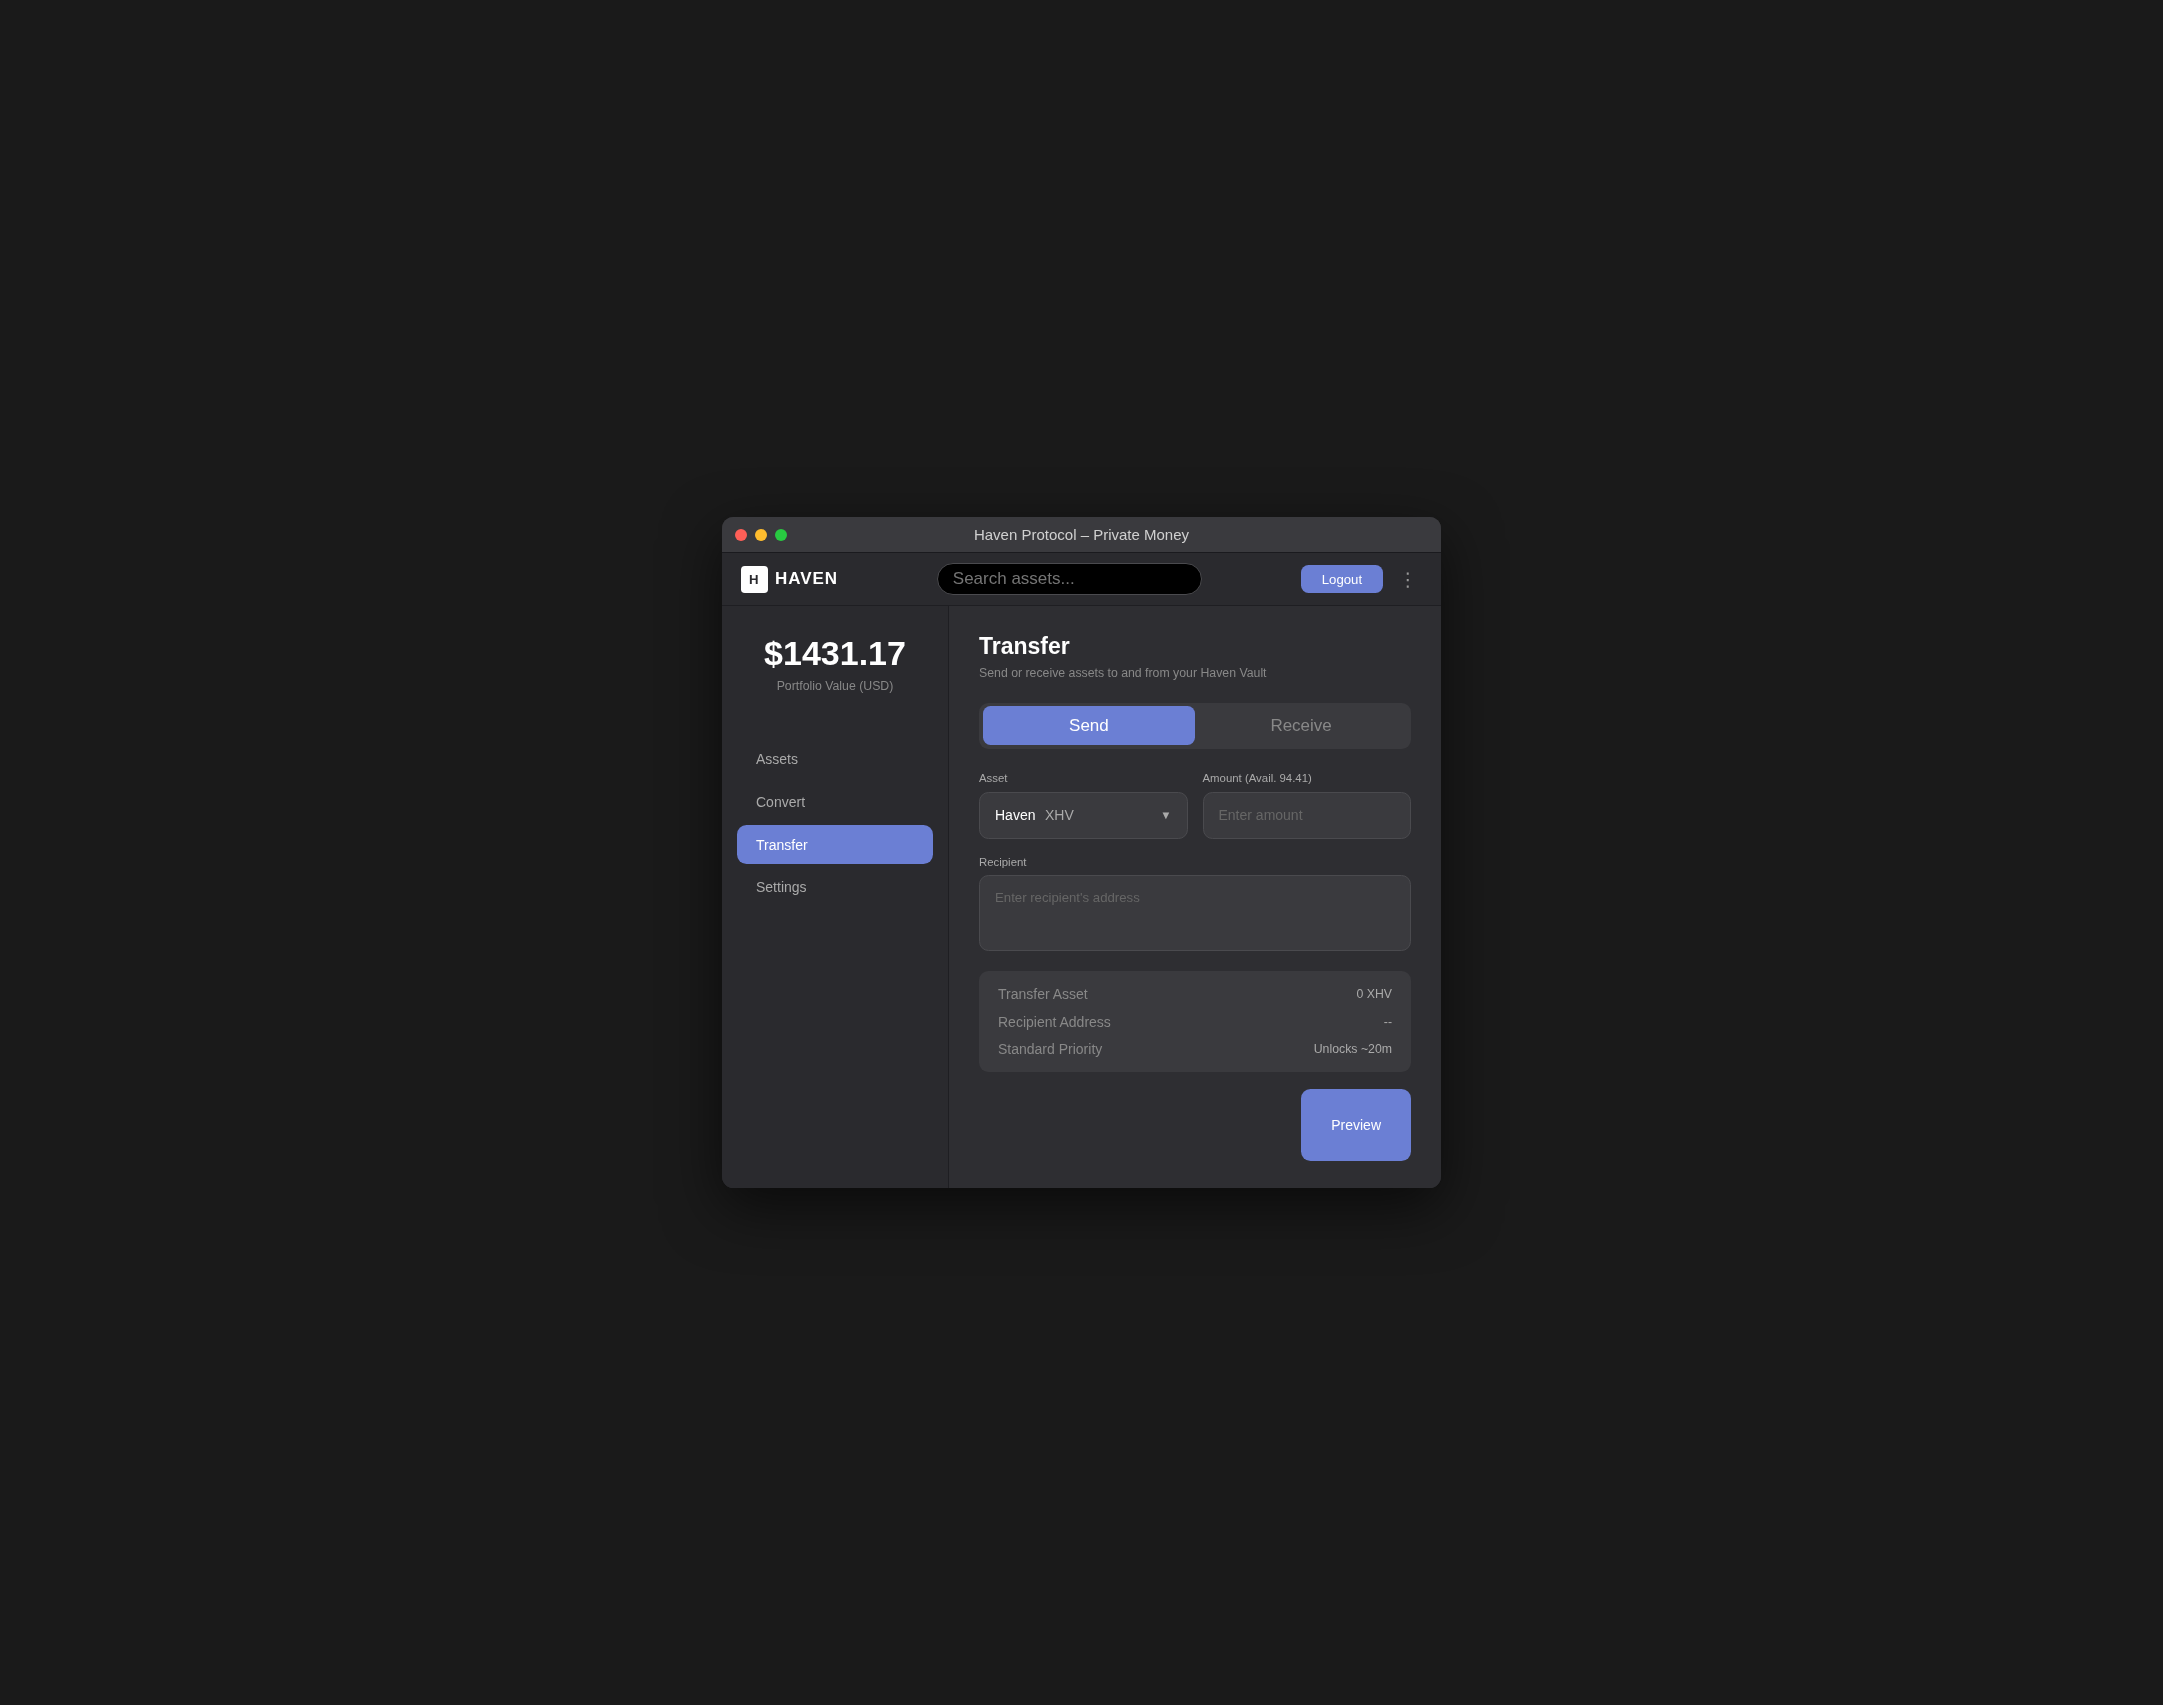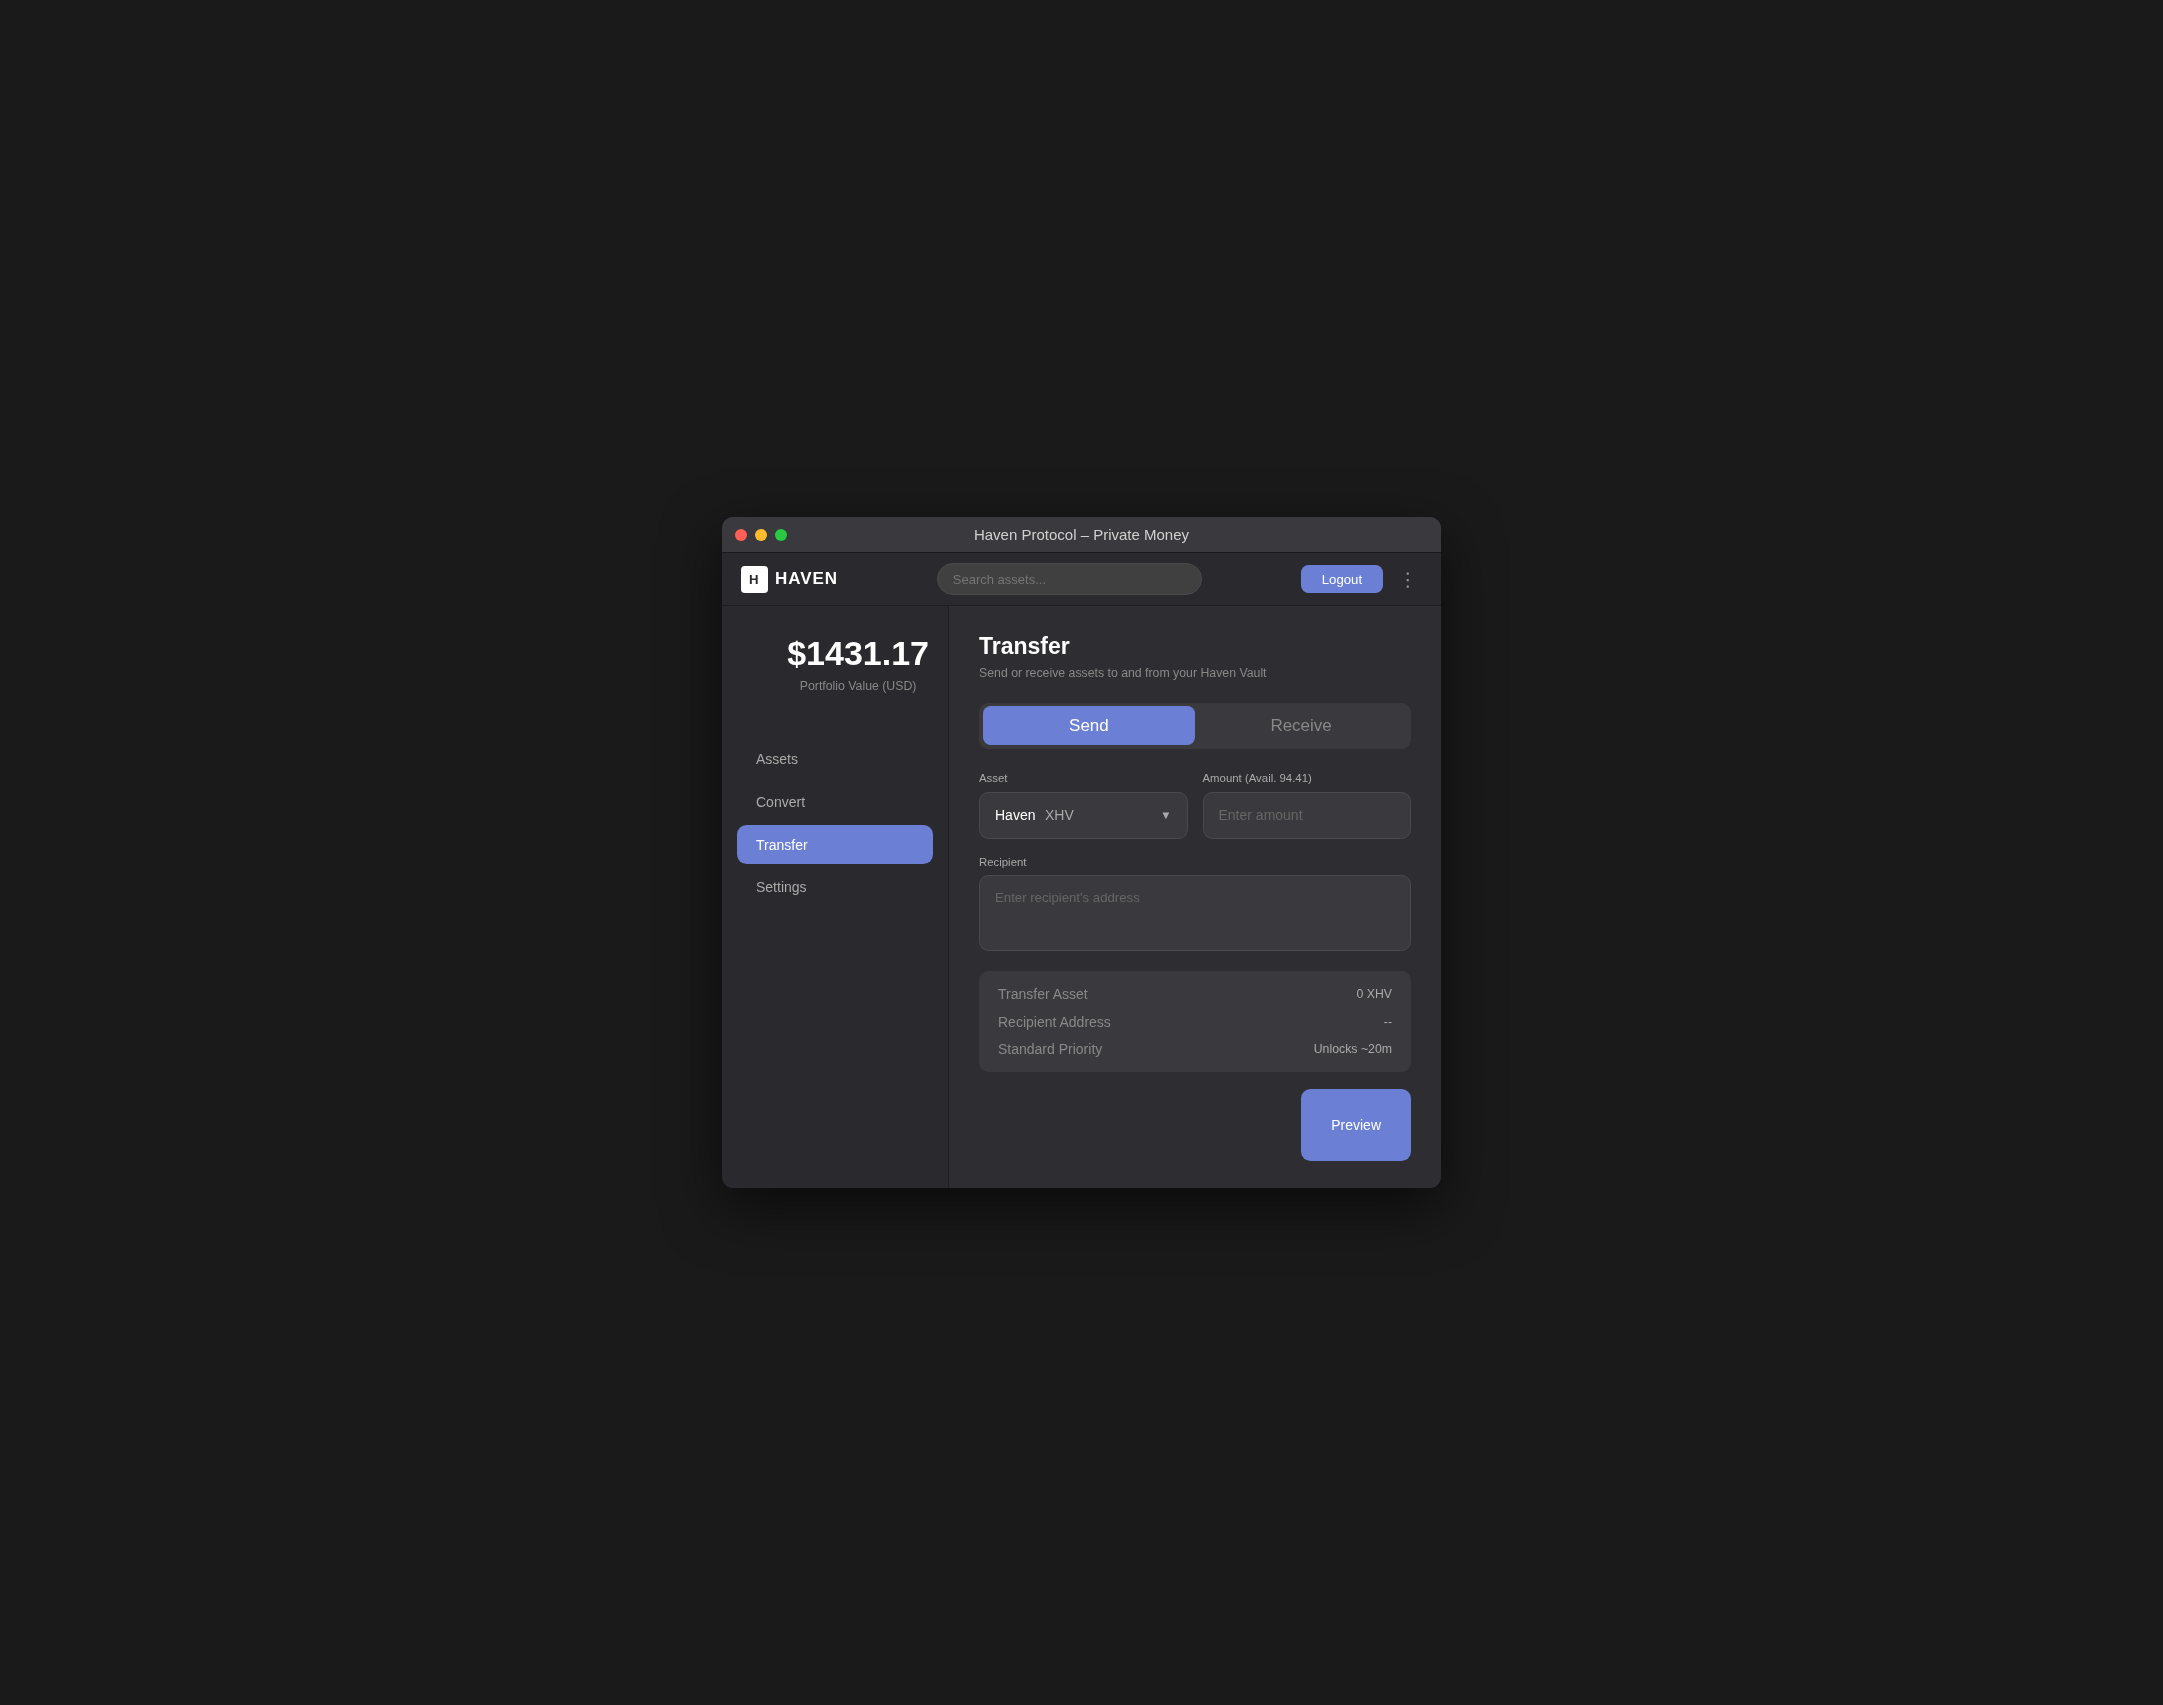--- a/index.html
+++ b/index.html
@@ -76,28 +76,28 @@
       font-size: 13.2px;
       color: #2a2a2e;
       font-weight: bold;
     }
     .search-container {
       flex: 1;
       display: flex;
       justify-content: center;
     }
     .search-input {
-      background: #404040;
+      background: #000000;
       border: 0.9px solid #4a4a4e;
       border-radius: 19px;
       height: 32px;
       width: 265px;
       padding: 0 15px;
       color: #999;
-      font-size: 13px;
+      font-size: 17px;
       outline: none;
     }
     .header-actions {
       display: flex;
       align-items: center;
       gap: 11.4px;
     }
     .logout-btn {
       background: #6b7fd4;
       color: white;
@@ -122,21 +122,21 @@
       height: calc(100% - 89px);
       min-height: 492px;
     }
     .sidebar {
       width: 227px;
       background: #2a2a2e;
       border-right: 0.9px solid #1e1e22;
       padding: 28px 0;
       display: flex;
       flex-direction: column;
-      align-items: flex-end;
+      align-items: center;
     }
     .portfolio-value {
       text-align: center;
       margin-bottom: 47px;
       padding: 0 19px;
     }
     .portfolio-amount {
       font-size: 34px;
       font-weight: 700;
       color: white;

